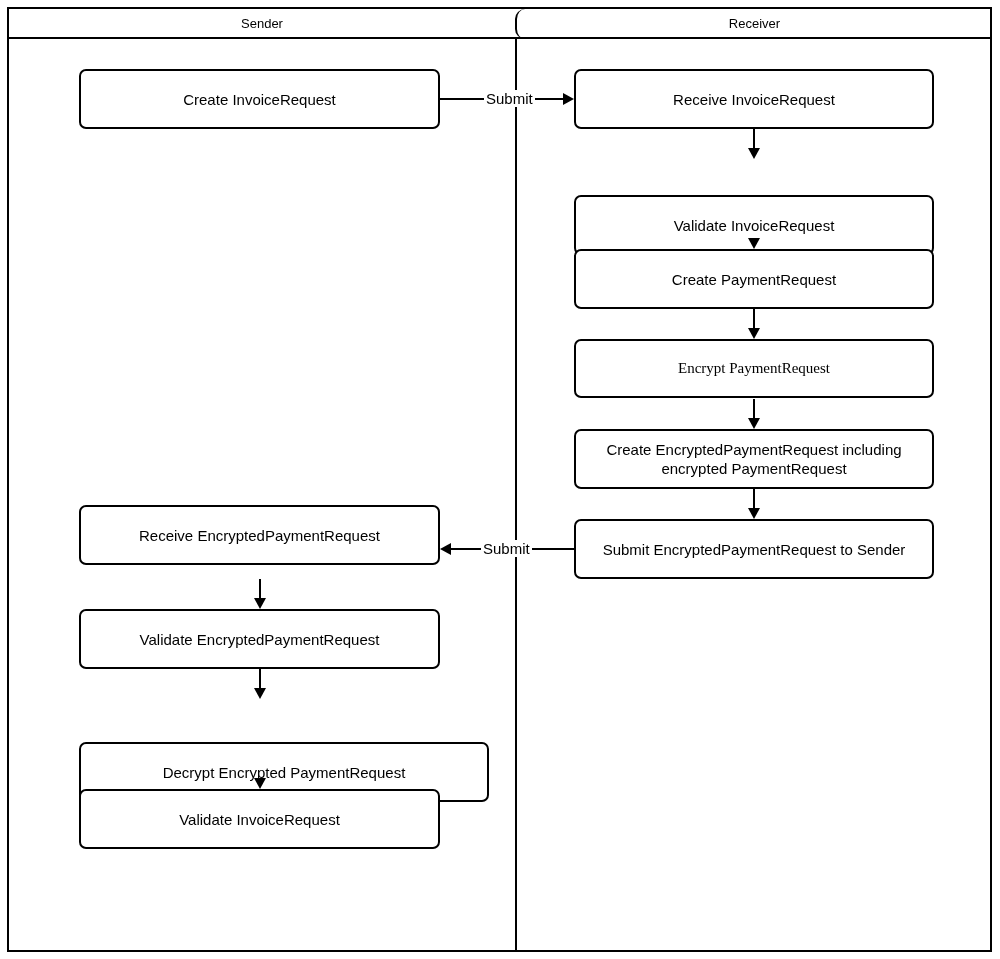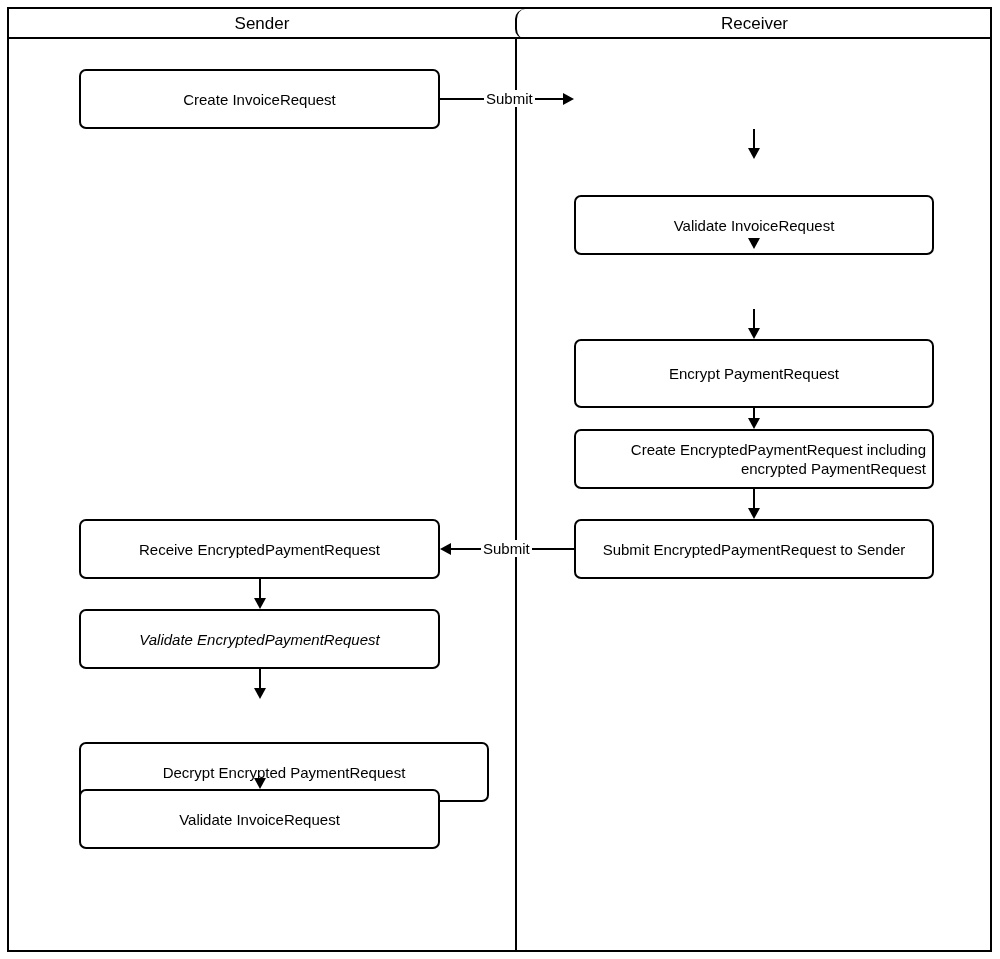--- a/index.html
+++ b/index.html
@@ -38,21 +38,21 @@
     height: 30px;
     border-bottom: 2px solid #000000;
     box-sizing: border-box;
   }
   .lane-header {
     position: absolute;
     top: 0;
     height: 30px;
     line-height: 30px;
     text-align: center;
-    font-size: 17px;
+    font-size: 13px;
     color: #000000;
     box-sizing: border-box;
     white-space: nowrap;
   }
   .lane-header.left  { left: 0;     width: 506px; }
   .lane-header.right { left: 506px; width: 477px; border-left: 2px solid #000000; border-radius: 10px; }
 
   
   .lane-divider {
     position: absolute;
@@ -144,35 +144,37 @@
       <div class="lane-header left">Sender</div>
       <div class="lane-header right">Receiver</div>
     </div>
 
     <div class="lane-divider"></div>
 
   </div>
 
   <div class="node" style="left:79px; top:69px; width:361px; height:60px;">Create InvoiceRequest</div>
 
-  <div class="node" style="left:79px; top:519px; width:361px; height:60px;">Receive EncryptedPaymentRequest</div>
-
-  <div class="node" style="left:79px; top:609px; width:361px; height:60px;font-style:italic;">Validate EncryptedPaymentRequest</div>
+  <div class="node" style="left:79px; top:505px; width:361px; height:60px;">Receive EncryptedPaymentRequest</div>
+
+  <div class="node" style="left:79px; top:609px; width:361px; height:60px;">Validate EncryptedPaymentRequest</div>
 
   <div class="node" style="left:79px; top:699px; width:410px; height:60px;margin-top:43px;">Decrypt Encrypted PaymentRequest</div>
 
   <div class="node" style="left:79px; top:789px; width:361px; height:60px;">Validate InvoiceRequest</div>
 
+  <div class="node" style="left:574px; top:69px; width:360px; height:60px;">Receive InvoiceRequest</div>
 
   <div class="node" style="left:574px; top:159px; width:360px; height:60px;margin-top:36px;">Validate InvoiceRequest</div>
 
-
-  <div class="node" style="left:574px; top:339px; width:360px; height:69px;">Encrypt PaymentRequest</div>
-
-  <div class="node" style="left:574px; top:429px; width:360px; height:60px;text-align:right;">Create EncryptedPaymentRequest including encrypted PaymentRequest</div>
+  <div class="node" style="left:574px; top:249px; width:360px; height:60px;">Create PaymentRequest</div>
+
+  <div class="node" style="left:574px; top:339px; width:360px; height:59px;font-family:Liberation Serif, serif;">Encrypt PaymentRequest</div>
+
+  <div class="node" style="left:574px; top:429px; width:360px; height:60px;">Create EncryptedPaymentRequest including encrypted PaymentRequest</div>
 
   <div class="node" style="left:574px; top:519px; width:360px; height:60px;">Submit EncryptedPaymentRequest to Sender</div>
 
   <div class="conn-h" style="left:440px; top:98px; width:128px;"></div>
   <div class="arrow-right" style="left:563px; top:93px;"></div>
   <div class="edge-label" style="left:484px; top:90px;">Submit</div>
 
   <div class="conn-v" style="left:753px; top:129px; height:21px;"></div>
   <div class="arrow-down" style="left:748px; top:148px;"></div>
 

